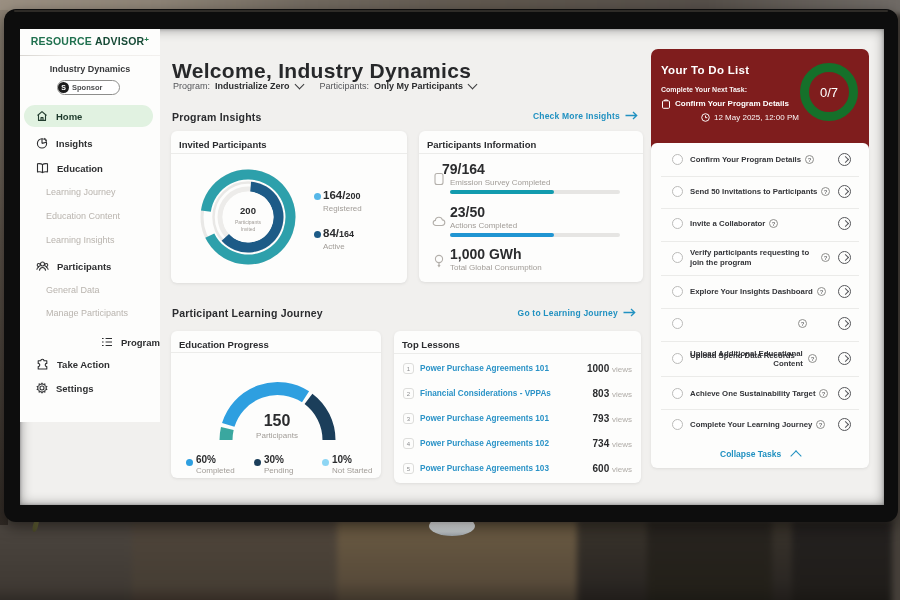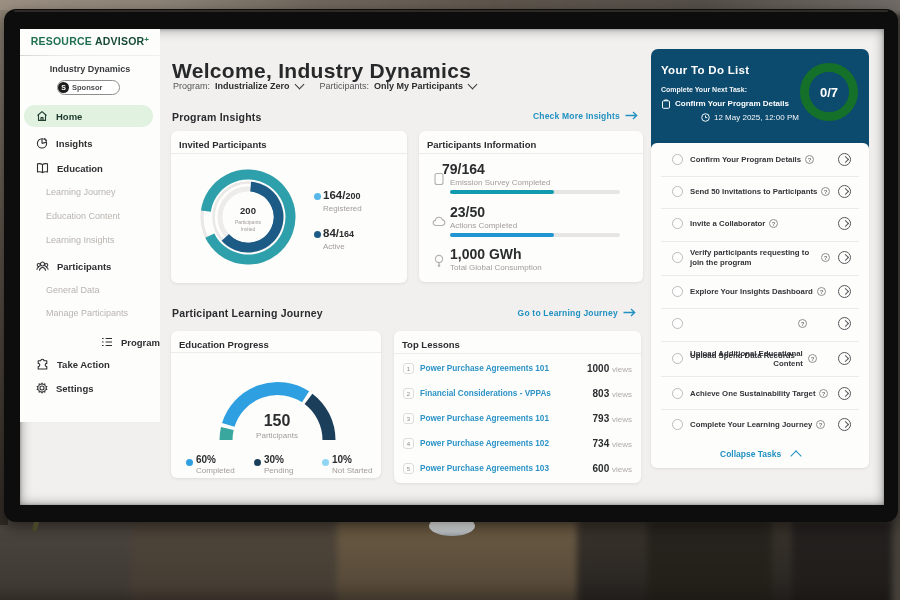--- a/index.html
+++ b/index.html
@@ -50,28 +50,28 @@
   #controls b { color:#2b2c2e; }
   .chev { display:inline-block; width:7px; height:7px; margin:0 0 0 6px; position:relative; top:-2px;
     border-right:1.3px solid #3a3b3d; border-bottom:1.3px solid #3a3b3d; transform:rotate(45deg); }
   .sechead { position:absolute; font-size:10.5px; font-weight:bold; color:#2b2c2f; letter-spacing:0.2px; }
   .link { position:absolute; font-size:8.5px; font-weight:bold; color:#2191c1; letter-spacing:0.2px; }
   .card { position:absolute; background:#fdfdfc; border-radius:6px; box-shadow:0 1px 3px rgba(90,90,90,0.13); }
   .chead { position:absolute; left:8px; top:8px; font-size:9.5px; font-weight:bold; color:#2b2c2f; }
   .cline { position:absolute; left:0; top:22px; width:100%; height:1px; background:#ececea; }
 
   
-  #todo { left:631px; top:20px; width:218px; height:104px; background:#0c4a6e; border-radius:7px; color:#fff; }
+  #todo { left:631px; top:20px; width:218px; height:104px; background:#7f1d1d; border-radius:7px; color:#fff; }
   #todo h1 { position:absolute; left:10px; top:15px; font-size:11.5px; letter-spacing:0.3px; }
   #todo .s1 { position:absolute; left:10px; top:37px; font-size:7px; font-weight:bold; opacity:0.95; }
   #todo .s2 { position:absolute; left:10px; top:49.5px; font-size:8px; font-weight:bold; display:flex; align-items:center; gap:4px;}
   #todo .s3 { position:absolute; left:10px; top:63.5px; font-size:8px; display:flex; align-items:center; gap:4px; opacity:0.96;padding-left:40px;}
   #ring { position:absolute; left:149px; top:14px; width:58px; height:58px; border-radius:50%;
     border:9px solid #15702a; display:flex; align-items:center; justify-content:center; }
-  #ring span { font-size:13px; font-weight:bold; }
+  #ring span { font-size:13px; font-weight:normal; }
 
   #tasks { left:631px; top:114px; width:218px; height:325px; }
   .radio { position:absolute; left:21px; width:11px; height:11px; border-radius:50%; border:1.2px solid #bbbbb9; background:#fff; }
   .tlabel { position:absolute; left:39px; font-size:7.8px; font-weight:bold; color:#333438; line-height:9.5px; }
   .qm { position:absolute; width:9px; height:9px; border-radius:50%; border:1px solid #8f8f8d; color:#77787a;
     font-size:6px; font-weight:bold; text-align:center; line-height:8px; }
   .go { position:absolute; left:187px; width:13px; height:13px; border-radius:50%; border:1.2px solid #55565a; }
   .go::after { content:""; position:absolute; left:3.5px; top:3.2px; width:4px; height:4px;
     border-right:1.4px solid #55565a; border-top:1.4px solid #55565a; transform:rotate(45deg); }
   .tsep { position:absolute; left:10px; width:198px; height:1px; background:#ebebe9; }

